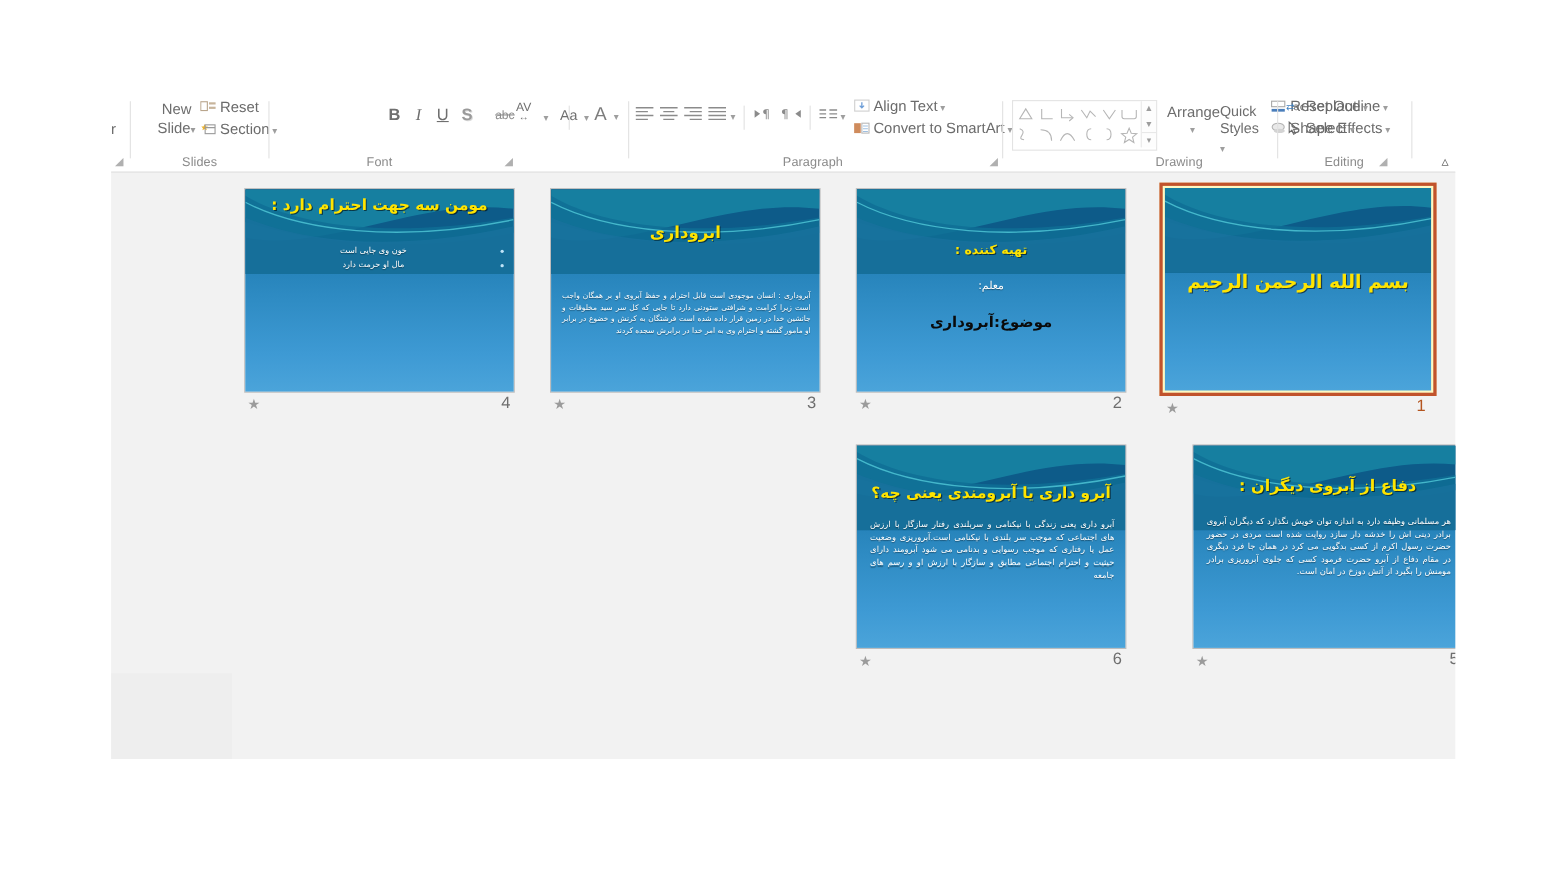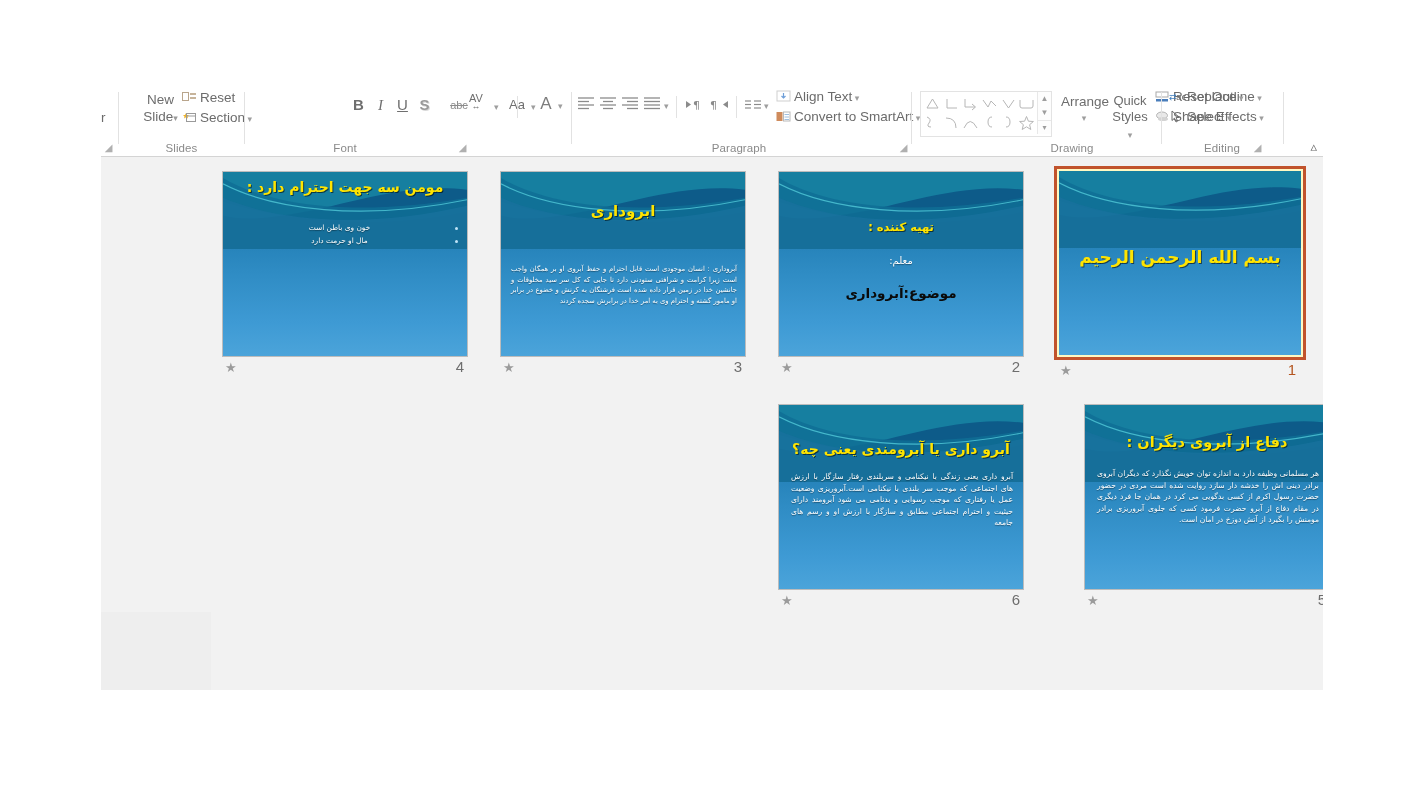--- a/index.html
+++ b/index.html
@@ -138,21 +138,21 @@
 
   .arrange-btn {
     position: absolute;
     left: 960px; top: 5px;
     width: 46px; text-align: center;
     font-size: 13.5px; color: #6d6d6d; line-height: 17px;
   }
   .quick-styles-btn {
     position: absolute;
     left: 1008px; top: 5px;
-    width: 42px; text-align: center;
+    width: 42px; text-align: left;
     font-size: 13px; color: #6d6d6d; line-height: 16px;
   }
   .caret { font-size: 9px; color: #9e9e9e; }
 
   
   .collapse-chevron {
     position: absolute;
     right: 6px;
     bottom: 2px;
     font-size: 13px;
@@ -601,21 +601,21 @@
           <svg class="wave-svg" viewBox="0 0 246 78" preserveAspectRatio="none">
             <rect x="0" y="0" width="246" height="78" fill="#0d5b89"></rect>
             <path d="M0 0 L246 0 L246 18 C180 10 120 36 60 44 C36 48 14 48 0 44 Z" fill="#1a8ba8" opacity="0.75"></path>
             <path d="M0 6 C40 30 120 48 246 26 L246 40 C150 60 60 48 0 30 Z" fill="#0f6e95" opacity="0.85"></path>
             <path d="M0 26 C60 52 150 56 246 34 L246 78 L0 78 Z" fill="#17719c" opacity="0.9"></path>
             <path d="M0 12 C50 38 140 50 246 28" stroke="#51c9d8" stroke-width="1.2" fill="none" opacity="0.8"></path>
           </svg>
           <div class="sl-title" style="top:7px;font-size:14px;">مومن سه جهت احترام دارد :</div>
           <div class="sl-body" style="left:7px;top:50px;width:232px;font-size:7.4px;line-height:11px;">
             <ul class="sl-bullets">
-              <li style="text-align:center;text-align-last:center;">خون وی باطن است</li>
+              <li style="text-align:center;text-align-last:center;">خون وی جايی است</li>
               <li style="text-align:center;text-align-last:center;">مال او حرمت دارد</li>
             </ul>
           </div>
         </div>
       </div>
       <div class="thumb-caption">
         <span class="anim-star">★</span>
         <span class="slide-num">4</span>
       </div>
     </div>

